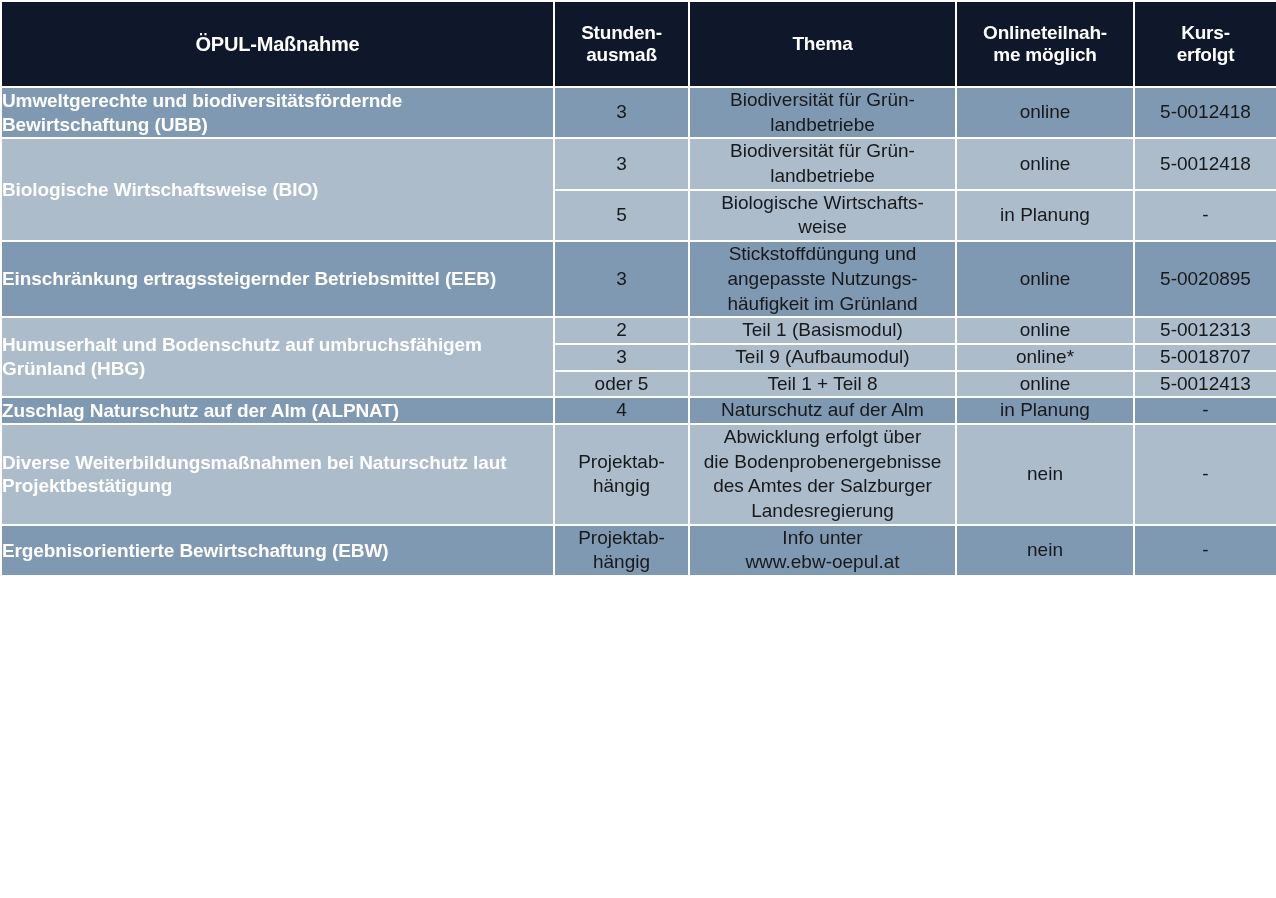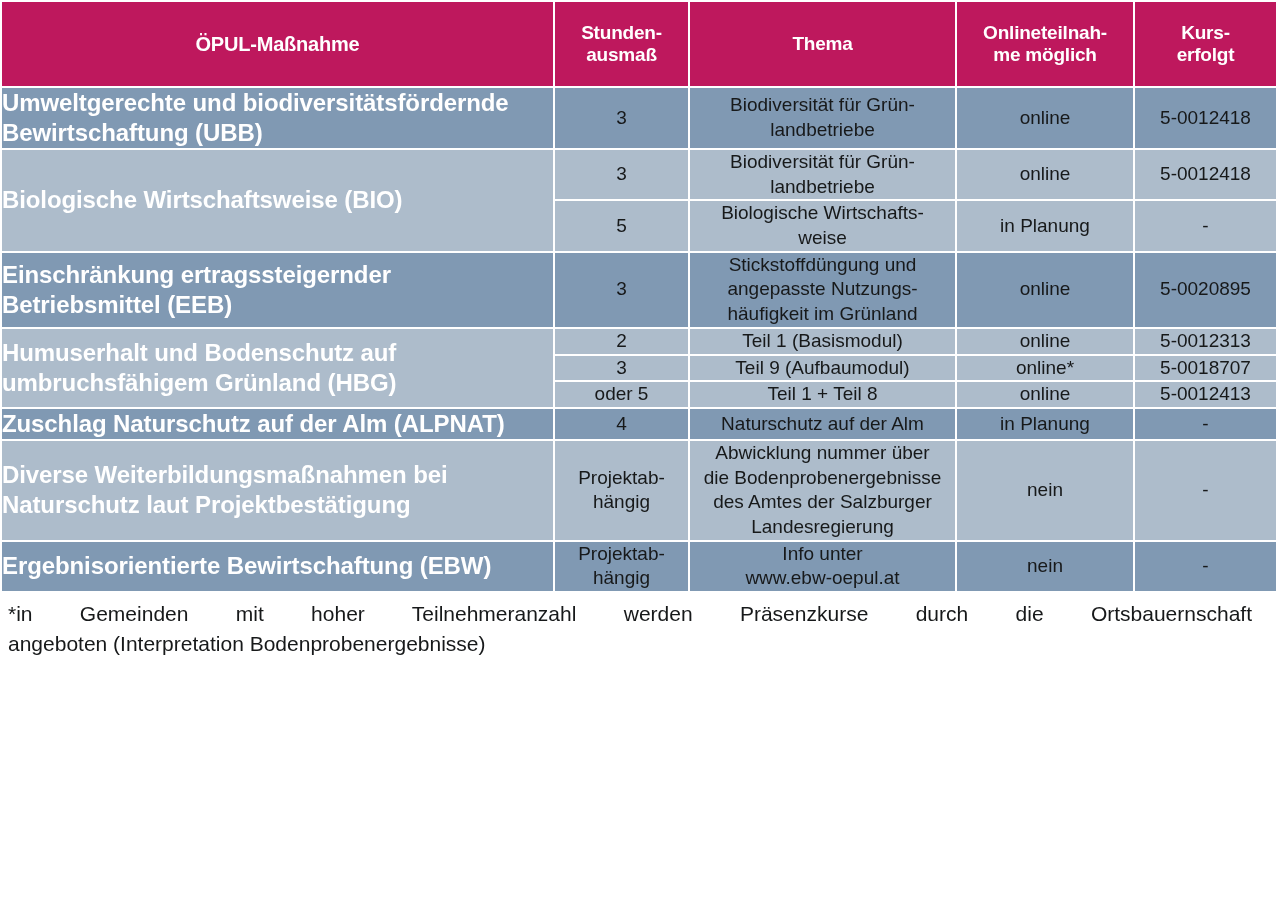--- a/index.html
+++ b/index.html
@@ -34,21 +34,21 @@
 
   
   col.c-massnahme { width: 553px; }
   col.c-stunden   { width: 135px; }
   col.c-thema     { width: 267px; }
   col.c-online    { width: 178px; }
   col.c-kurs      { width: 143px; }
 
   
   thead th {
-    background: #be185d;
+    background: #0f172a;
     color: #ffffff;
     font-weight: bold;
     font-size: 19px;
     line-height: 1.15;
     text-align: center;
     height: 84px;
     letter-spacing: -0.2px;
     font-stretch: condensed;
     padding: 4px 6px;
   }
@@ -57,21 +57,21 @@
   
   tr.band-dark td { background: #8099b3; }
   tr.band-light td { background: #adbccb; }
   td.band-dark { background: #8099b3; }
   td.band-light { background: #adbccb; }
 
   
   td.measure {
     color: #ffffff;
     font-weight: bold;
-    font-size: 24px;
+    font-size: 19px;
     line-height: 1.25;
     text-align: left;
     padding: 8px 14px;
     letter-spacing: -0.1px;
   }
 
   
   td.data {
     color: #17191a;
     font-size: 19px;
@@ -179,32 +179,28 @@
         <tr class="band-dark">
           <td class="measure band-dark" rowspan="1">Zuschlag Naturschutz auf der Alm (ALPNAT)</td>
           <td class="data hours band-dark"><span>4</span></td>
           <td class="data topic band-dark"><span>Naturschutz auf der Alm</span></td>
           <td class="data online band-dark">in Planung</td>
           <td class="data coursenr band-dark">-</td>
         </tr>
         <tr class="band-light">
           <td class="measure band-light" rowspan="1">Diverse Weiterbildungsmaßnahmen bei Naturschutz laut Projektbestätigung</td>
           <td class="data hours band-light"><span>Projektab-</span><br><span>hängig</span></td>
-          <td class="data topic band-light"><span>Abwicklung nummer über</span><br><span>die Bodenprobenergebnisse</span><br><span>des Amtes der Salzburger</span><br><span>Landesregierung</span></td>
+          <td class="data topic band-light"><span>Abwicklung erfolgt über</span><br><span>die Bodenprobenergebnisse</span><br><span>des Amtes der Salzburger</span><br><span>Landesregierung</span></td>
           <td class="data online band-light">nein</td>
           <td class="data coursenr band-light">-</td>
         </tr>
         <tr class="band-dark">
           <td class="measure band-dark" rowspan="1">Ergebnisorientierte Bewirtschaftung (EBW)</td>
           <td class="data hours band-dark"><span>Projektab-</span><br><span>hängig</span></td>
           <td class="data topic band-dark"><span>Info unter</span><br><span>www.ebw-oepul.at</span></td>
           <td class="data online band-dark">nein</td>
           <td class="data coursenr band-dark">-</td>
         </tr>
       </tbody>
   </table>
 
-  <div class="footnote">
-    <span class="line1">*in Gemeinden mit hoher Teilnehmeranzahl werden Präsenzkurse durch die Ortsbauernschaft</span>
-    <span class="line2">angeboten (Interpretation Bodenprobenergebnisse)</span>
-  </div>
 
 </div>
 
 </body></html>

